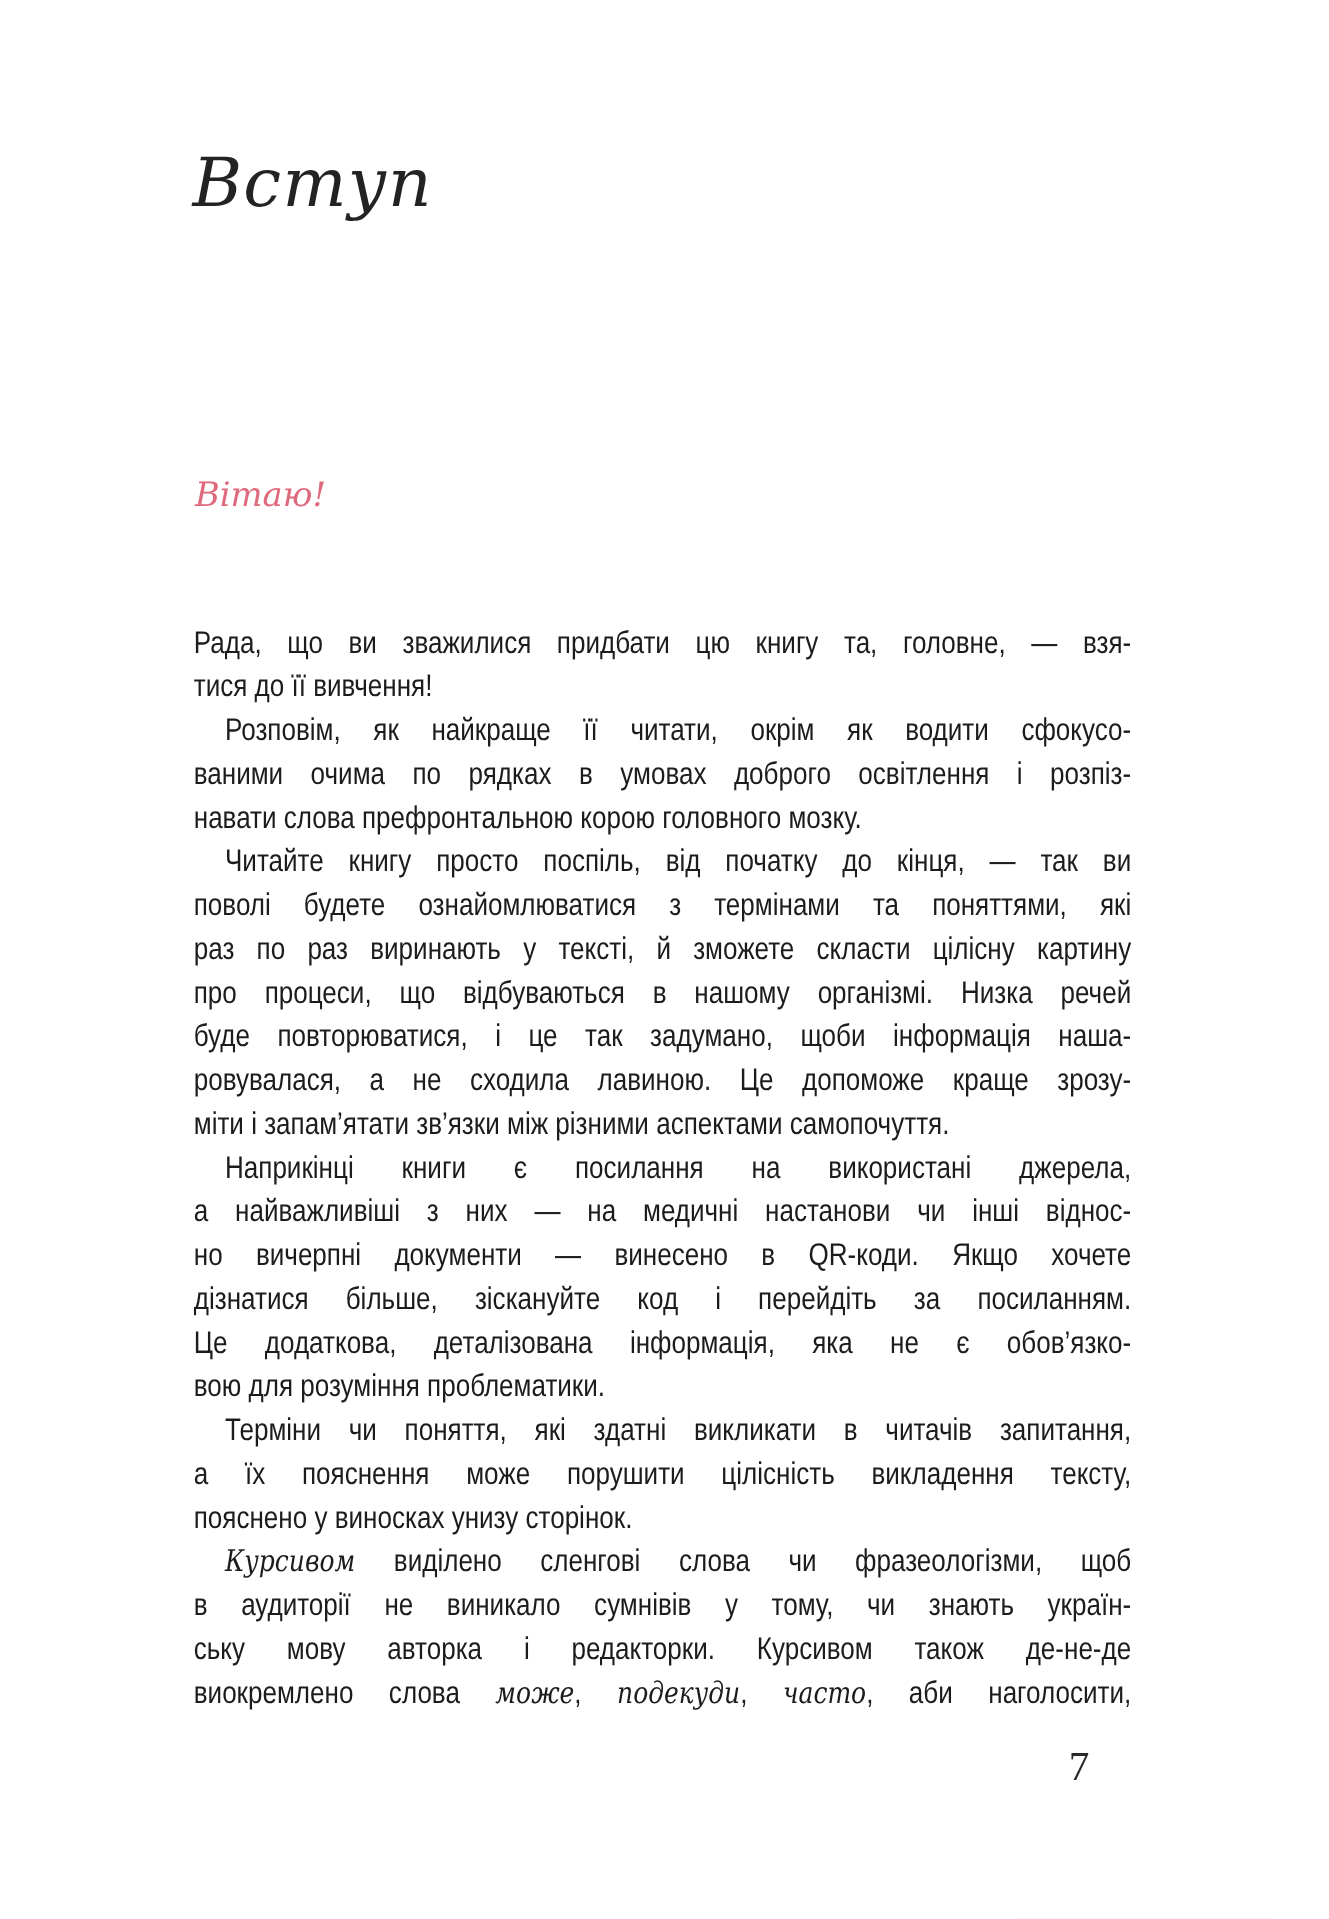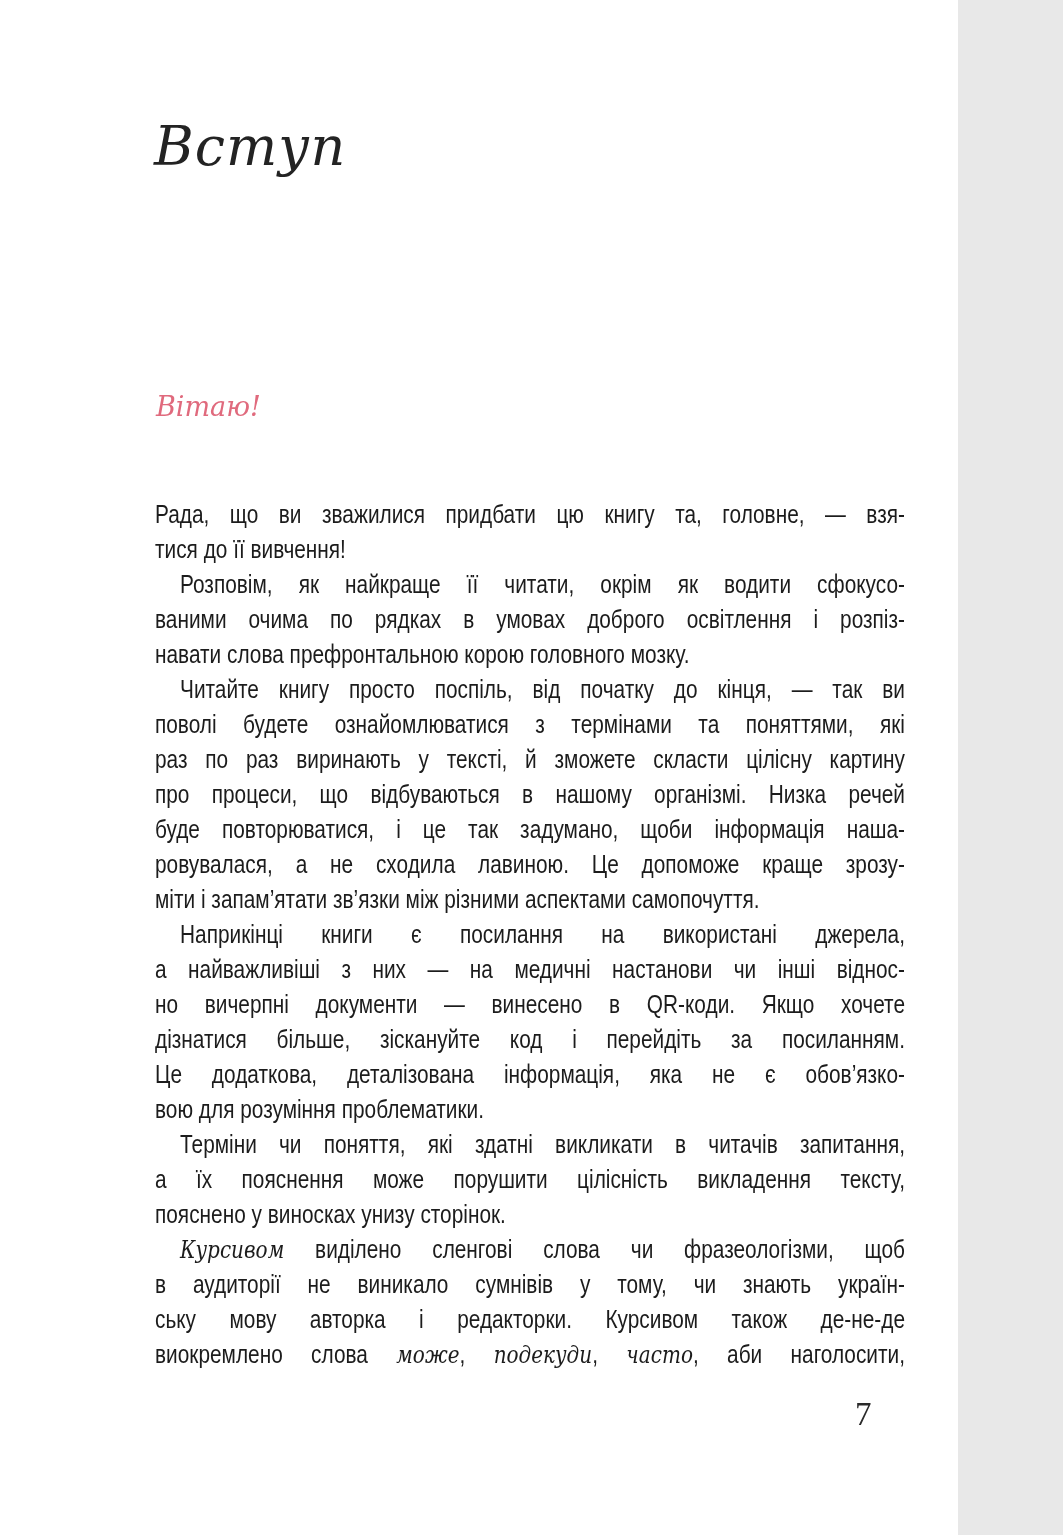--- a/index.html
+++ b/index.html
@@ -1,18 +1,18 @@
 <!DOCTYPE html>
 <html><head>
 <meta charset="utf-8">
 <style>
   html, body { margin: 0; padding: 0; background: #e8e8e8; }
   .page {
     position: relative;
-    width: 958px;
+    width: 1063px;
     height: 1535px;
     background: #ffffff;
     overflow: hidden;
     font-family: "Liberation Sans", "DejaVu Sans", sans-serif;
   }
   .title {
     position: absolute;
     left: 154px;
     top: 120px;
     margin: 0;
@@ -20,21 +20,21 @@
     font-style: italic;
     font-weight: 400;
     font-size: 54px;
     line-height: 54px;
     letter-spacing: 1px;
     color: #232323;
   }
   .greeting {
     position: absolute;
     left: 156px;
-    top: 391px;
+    top: 381px;
     font-family: "DejaVu Serif", "Liberation Serif", serif;
     font-style: italic;
     font-size: 27px;
     line-height: 32px;
     color: #e06a7d;
   }
   .body-text {
     position: absolute;
     left: 155px;
     top: 497px;

